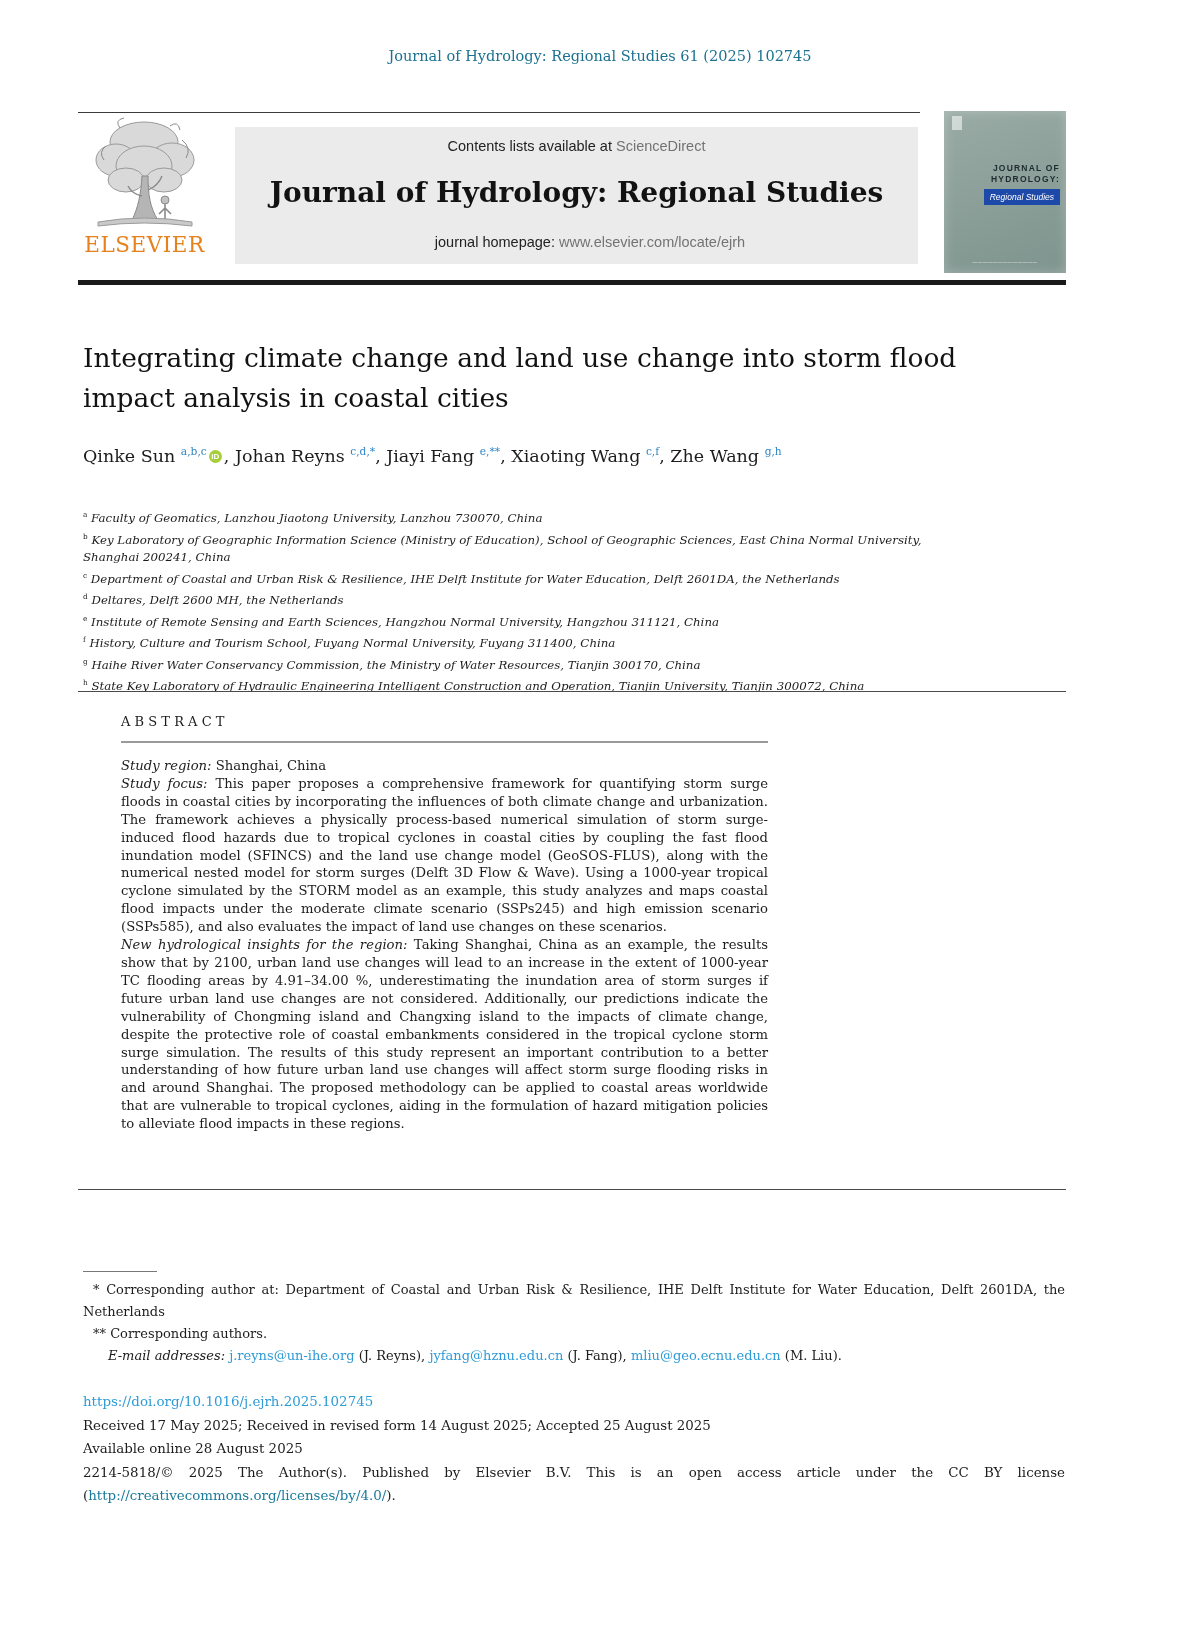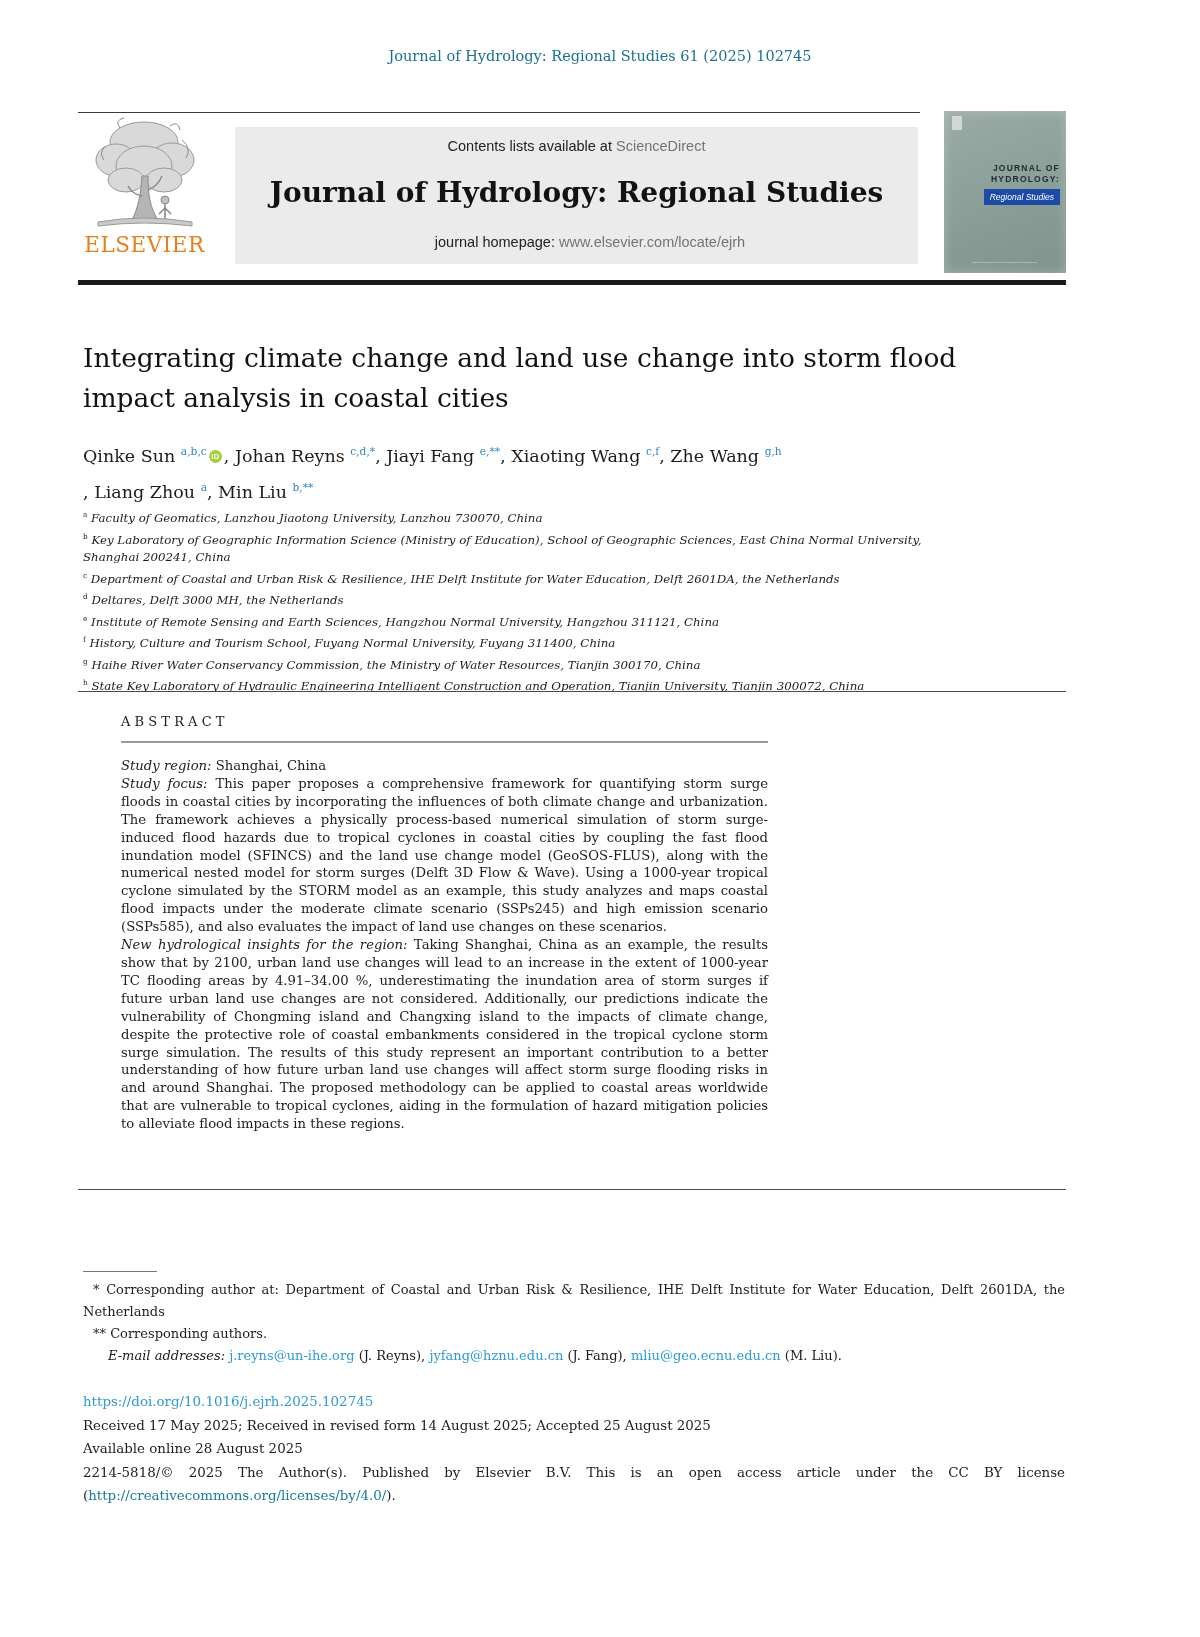--- a/index.html
+++ b/index.html
@@ -124,28 +124,27 @@
     <div class="cover-badge">Regional Studies</div>
     <div class="cover-foot">—————————————</div>
   </div>
 
   <div class="abs thick-rule"></div>
 
   <h1 class="abs art-title">Integrating climate change and land use change into storm flood impact analysis in coastal cities</h1>
 
   <div class="abs authors">
     <div><span>Qinke Sun </span><span class="seg-sup">a,b,c</span><span class="orcid-badge">iD</span><span>, Johan Reyns </span><span class="seg-sup">c,d,*</span><span>, Jiayi Fang </span><span class="seg-sup">e,**</span><span>, Xiaoting Wang </span><span class="seg-sup">c,f</span><span>, Zhe Wang </span><span class="seg-sup">g,h</span></div>
-    <div><span>, Liang Zhou </span><span class="seg-sup">a</span><span>, Min Liu </span><span class="seg-sup">b,**</span></div>
   </div>
 
   <div class="abs affils">
     <div><span class="affil-sup">a</span><span> Faculty of Geomatics, Lanzhou Jiaotong University, Lanzhou 730070, China</span></div>
     <div><span class="affil-sup">b</span><span> Key Laboratory of Geographic Information Science (Ministry of Education), School of Geographic Sciences, East China Normal University, Shanghai 200241, China</span></div>
     <div><span class="affil-sup">c</span><span> Department of Coastal and Urban Risk &amp; Resilience, IHE Delft Institute for Water Education, Delft 2601DA, the Netherlands</span></div>
-    <div><span class="affil-sup">d</span><span> Deltares, Delft 3000 MH, the Netherlands</span></div>
+    <div><span class="affil-sup">d</span><span> Deltares, Delft 2600 MH, the Netherlands</span></div>
     <div><span class="affil-sup">e</span><span> Institute of Remote Sensing and Earth Sciences, Hangzhou Normal University, Hangzhou 311121, China</span></div>
     <div><span class="affil-sup">f</span><span> History, Culture and Tourism School, Fuyang Normal University, Fuyang 311400, China</span></div>
     <div><span class="affil-sup">g</span><span> Haihe River Water Conservancy Commission, the Ministry of Water Resources, Tianjin 300170, China</span></div>
     <div><span class="affil-sup">h</span><span> State Key Laboratory of Hydraulic Engineering Intelligent Construction and Operation, Tianjin University, Tianjin 300072, China</span></div>
   </div>
 
   <div class="abs rule-full-1"></div>
 
   <div class="abs twocol">
     <div class="col-right">

